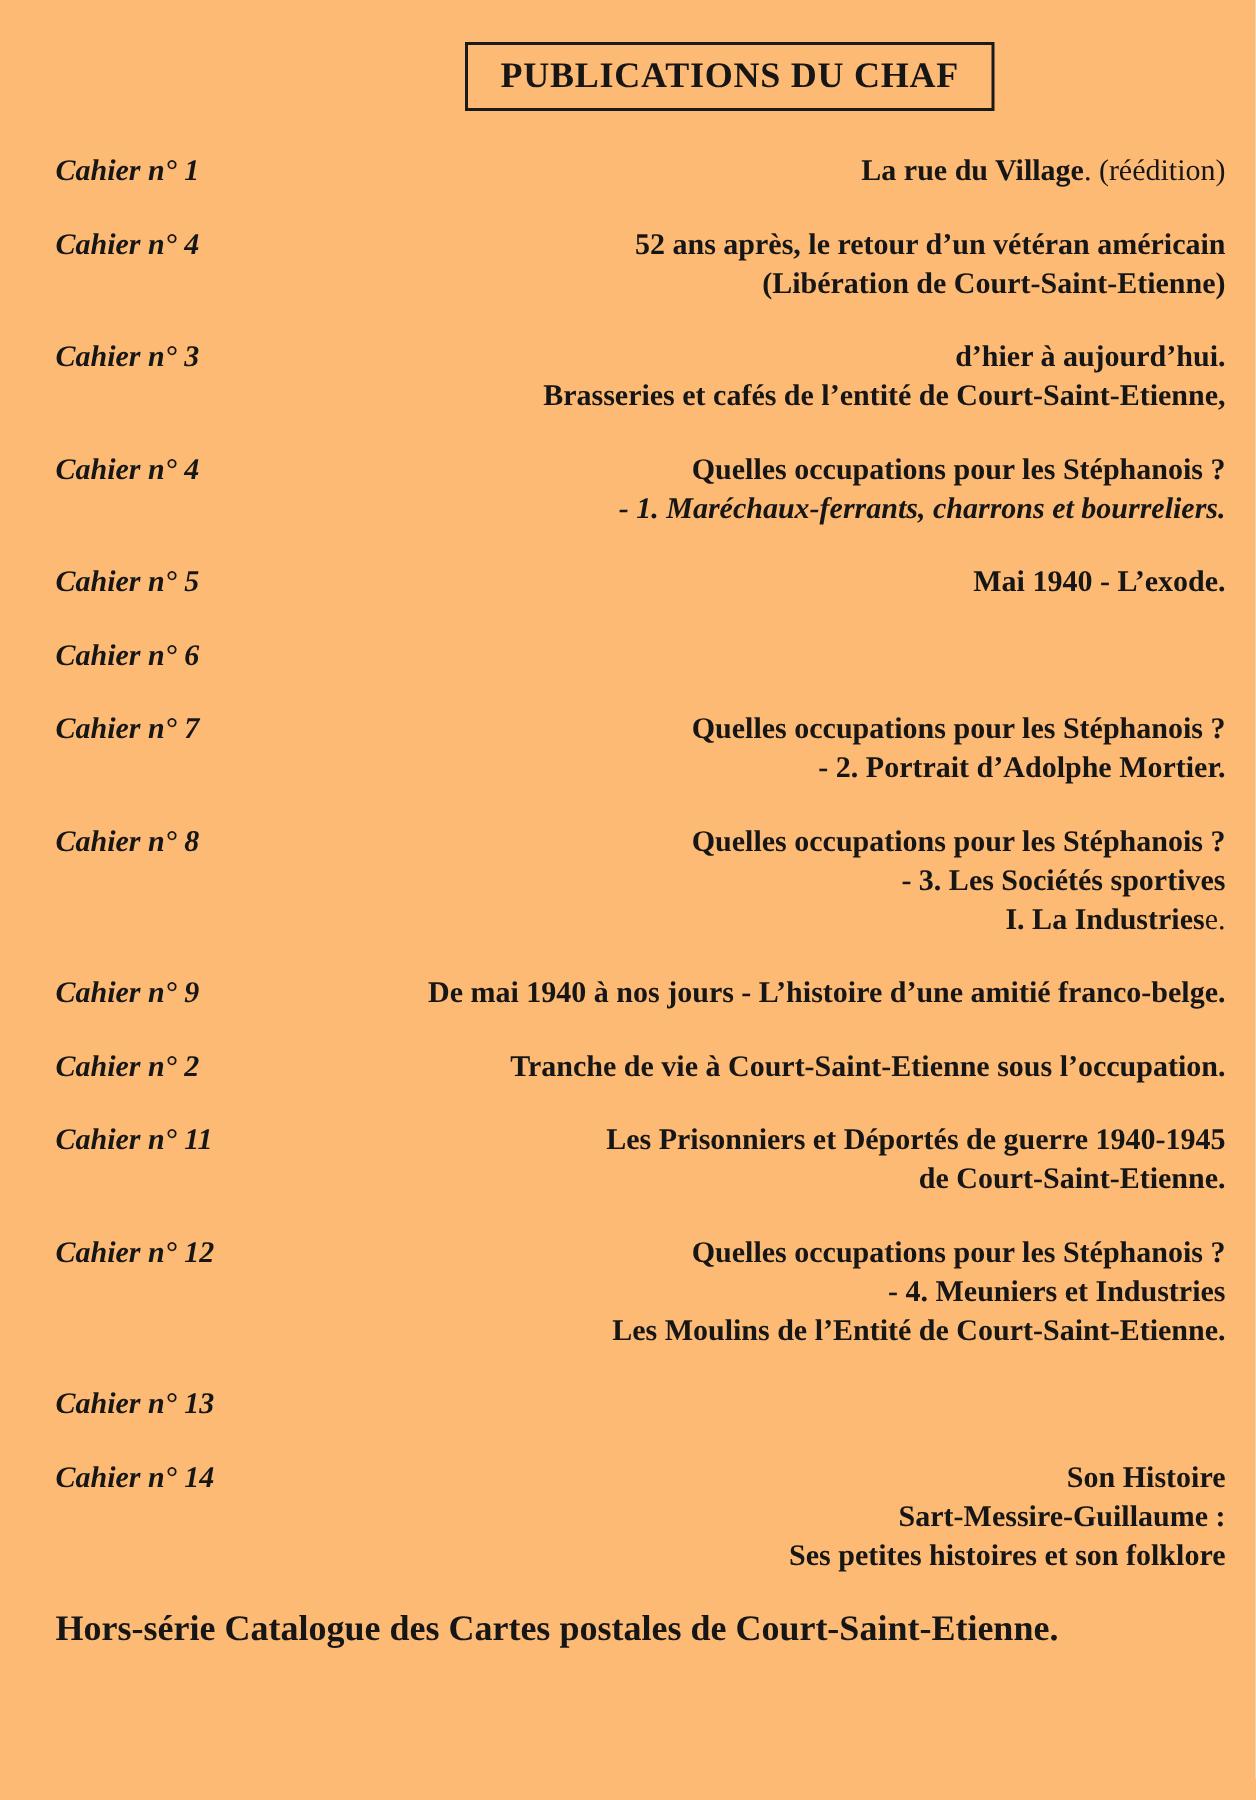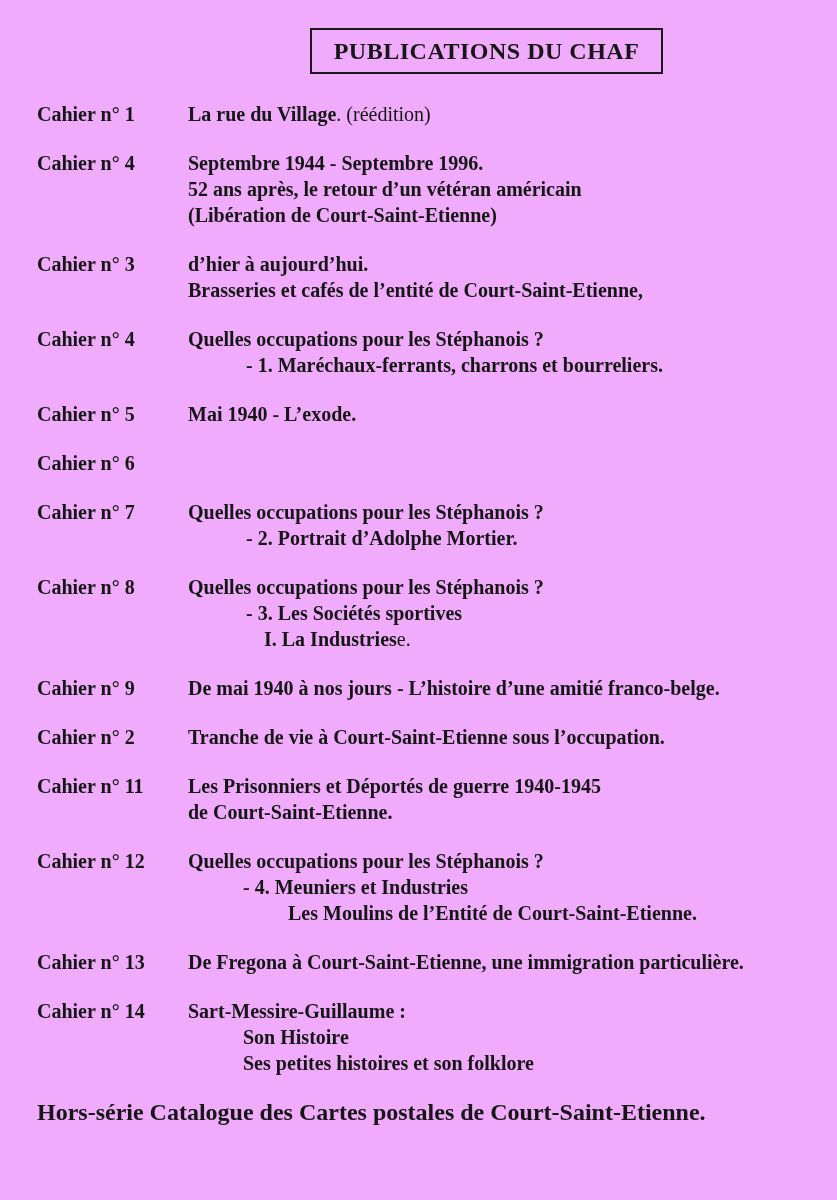--- a/index.html
+++ b/index.html
@@ -5,21 +5,21 @@
   html, body {
     margin: 0;
     padding: 0;
     background: #e8e8e8;
   }
   .page {
     position: relative;
     width: 837px;
     height: 1200px;
     margin: 0 auto;
-    background: #f0abfc;
+    background: #fdba74;
     color: #161616;
     font-family: "Liberation Serif", "DejaVu Serif", serif;
     overflow: hidden;
     box-sizing: border-box;
   }
   .title-box {
     box-sizing: border-box;
     position: absolute;
     left: 310px;
     top: 28px;
@@ -46,27 +46,28 @@
     display: flex;
     margin-bottom: 23px;
   }
   .label {
     width: 151px;
     flex: 0 0 151px;
     font-weight: 700;
     font-size: 20px;
     line-height: 26px;
     white-space: nowrap;
+    font-style: italic;
   }
   .content {
     flex: 1 1 auto;
     font-size: 20px;
     line-height: 26px;
   }
-  .line { white-space: nowrap; }
+  .line { white-space: nowrap; text-align: right; }
   .seg-b { font-weight: 700; }
   .seg-r { font-weight: 400; }
   .footer-line {
     font-weight: 700;
     font-size: 24px;
     line-height: 26px;
     margin-top: 1px;
     white-space: nowrap;
   }
 </style>
@@ -82,37 +83,36 @@
     <div id="entries">
         <div class="entry">
           <div class="label">Cahier n° 1</div>
           <div class="content">
             <div class="line"><span class="seg-b">La rue du Village</span><span class="seg-r">. (réédition)</span></div>
           </div>
         </div>
         <div class="entry">
           <div class="label">Cahier n° 4</div>
           <div class="content">
-            <div class="line"><span class="seg-b">Septembre 1944 - Septembre 1996.</span></div>
             <div class="line"><span class="seg-b">52 ans après, le retour d’un vétéran américain</span></div>
             <div class="line"><span class="seg-b">(Libération de Court-Saint-Etienne)</span></div>
           </div>
         </div>
         <div class="entry">
           <div class="label">Cahier n° 3</div>
           <div class="content">
             <div class="line"><span class="seg-b">d’hier à aujourd’hui.</span></div>
             <div class="line"><span class="seg-b">Brasseries et cafés de l’entité de Court-Saint-Etienne,</span></div>
           </div>
         </div>
         <div class="entry">
           <div class="label">Cahier n° 4</div>
           <div class="content">
             <div class="line"><span class="seg-b">Quelles occupations pour les Stéphanois ?</span></div>
-            <div class="line" style="padding-left: 58px;"><span class="seg-b">- 1. Maréchaux-ferrants, charrons et bourreliers.</span></div>
+            <div class="line" style="padding-left: 58px; font-style: italic;"><span class="seg-b">- 1. Maréchaux-ferrants, charrons et bourreliers.</span></div>
           </div>
         </div>
         <div class="entry">
           <div class="label">Cahier n° 5</div>
           <div class="content">
             <div class="line"><span class="seg-b">Mai 1940 - L’exode.</span></div>
           </div>
         </div>
         <div class="entry">
           <div class="label">Cahier n° 6</div>
@@ -154,28 +154,25 @@
         <div class="entry">
           <div class="label">Cahier n° 12</div>
           <div class="content">
             <div class="line"><span class="seg-b">Quelles occupations pour les Stéphanois ?</span></div>
             <div class="line" style="padding-left: 55px;"><span class="seg-b">- 4. Meuniers et Industries</span></div>
             <div class="line" style="padding-left: 100px;"><span class="seg-b">Les Moulins de l’Entité de Court-Saint-Etienne.</span></div>
           </div>
         </div>
         <div class="entry">
           <div class="label">Cahier n° 13</div>
-          <div class="content">
-            <div class="line"><span class="seg-b">De Fregona à Court-Saint-Etienne, une immigration particulière.</span></div>
-          </div>
         </div>
         <div class="entry">
           <div class="label">Cahier n° 14</div>
           <div class="content">
+            <div class="line" style="padding-left: 55px;"><span class="seg-b">Son Histoire</span></div>
             <div class="line"><span class="seg-b">Sart-Messire-Guillaume :</span></div>
-            <div class="line" style="padding-left: 55px;"><span class="seg-b">Son Histoire</span></div>
             <div class="line" style="padding-left: 55px;"><span class="seg-b">Ses petites histoires et son folklore</span></div>
           </div>
         </div>
       </div>
     <div class="footer-line">Hors-série Catalogue des Cartes postales de Court-Saint-Etienne.</div>
   </div>
 </div>
 
 </body></html>

